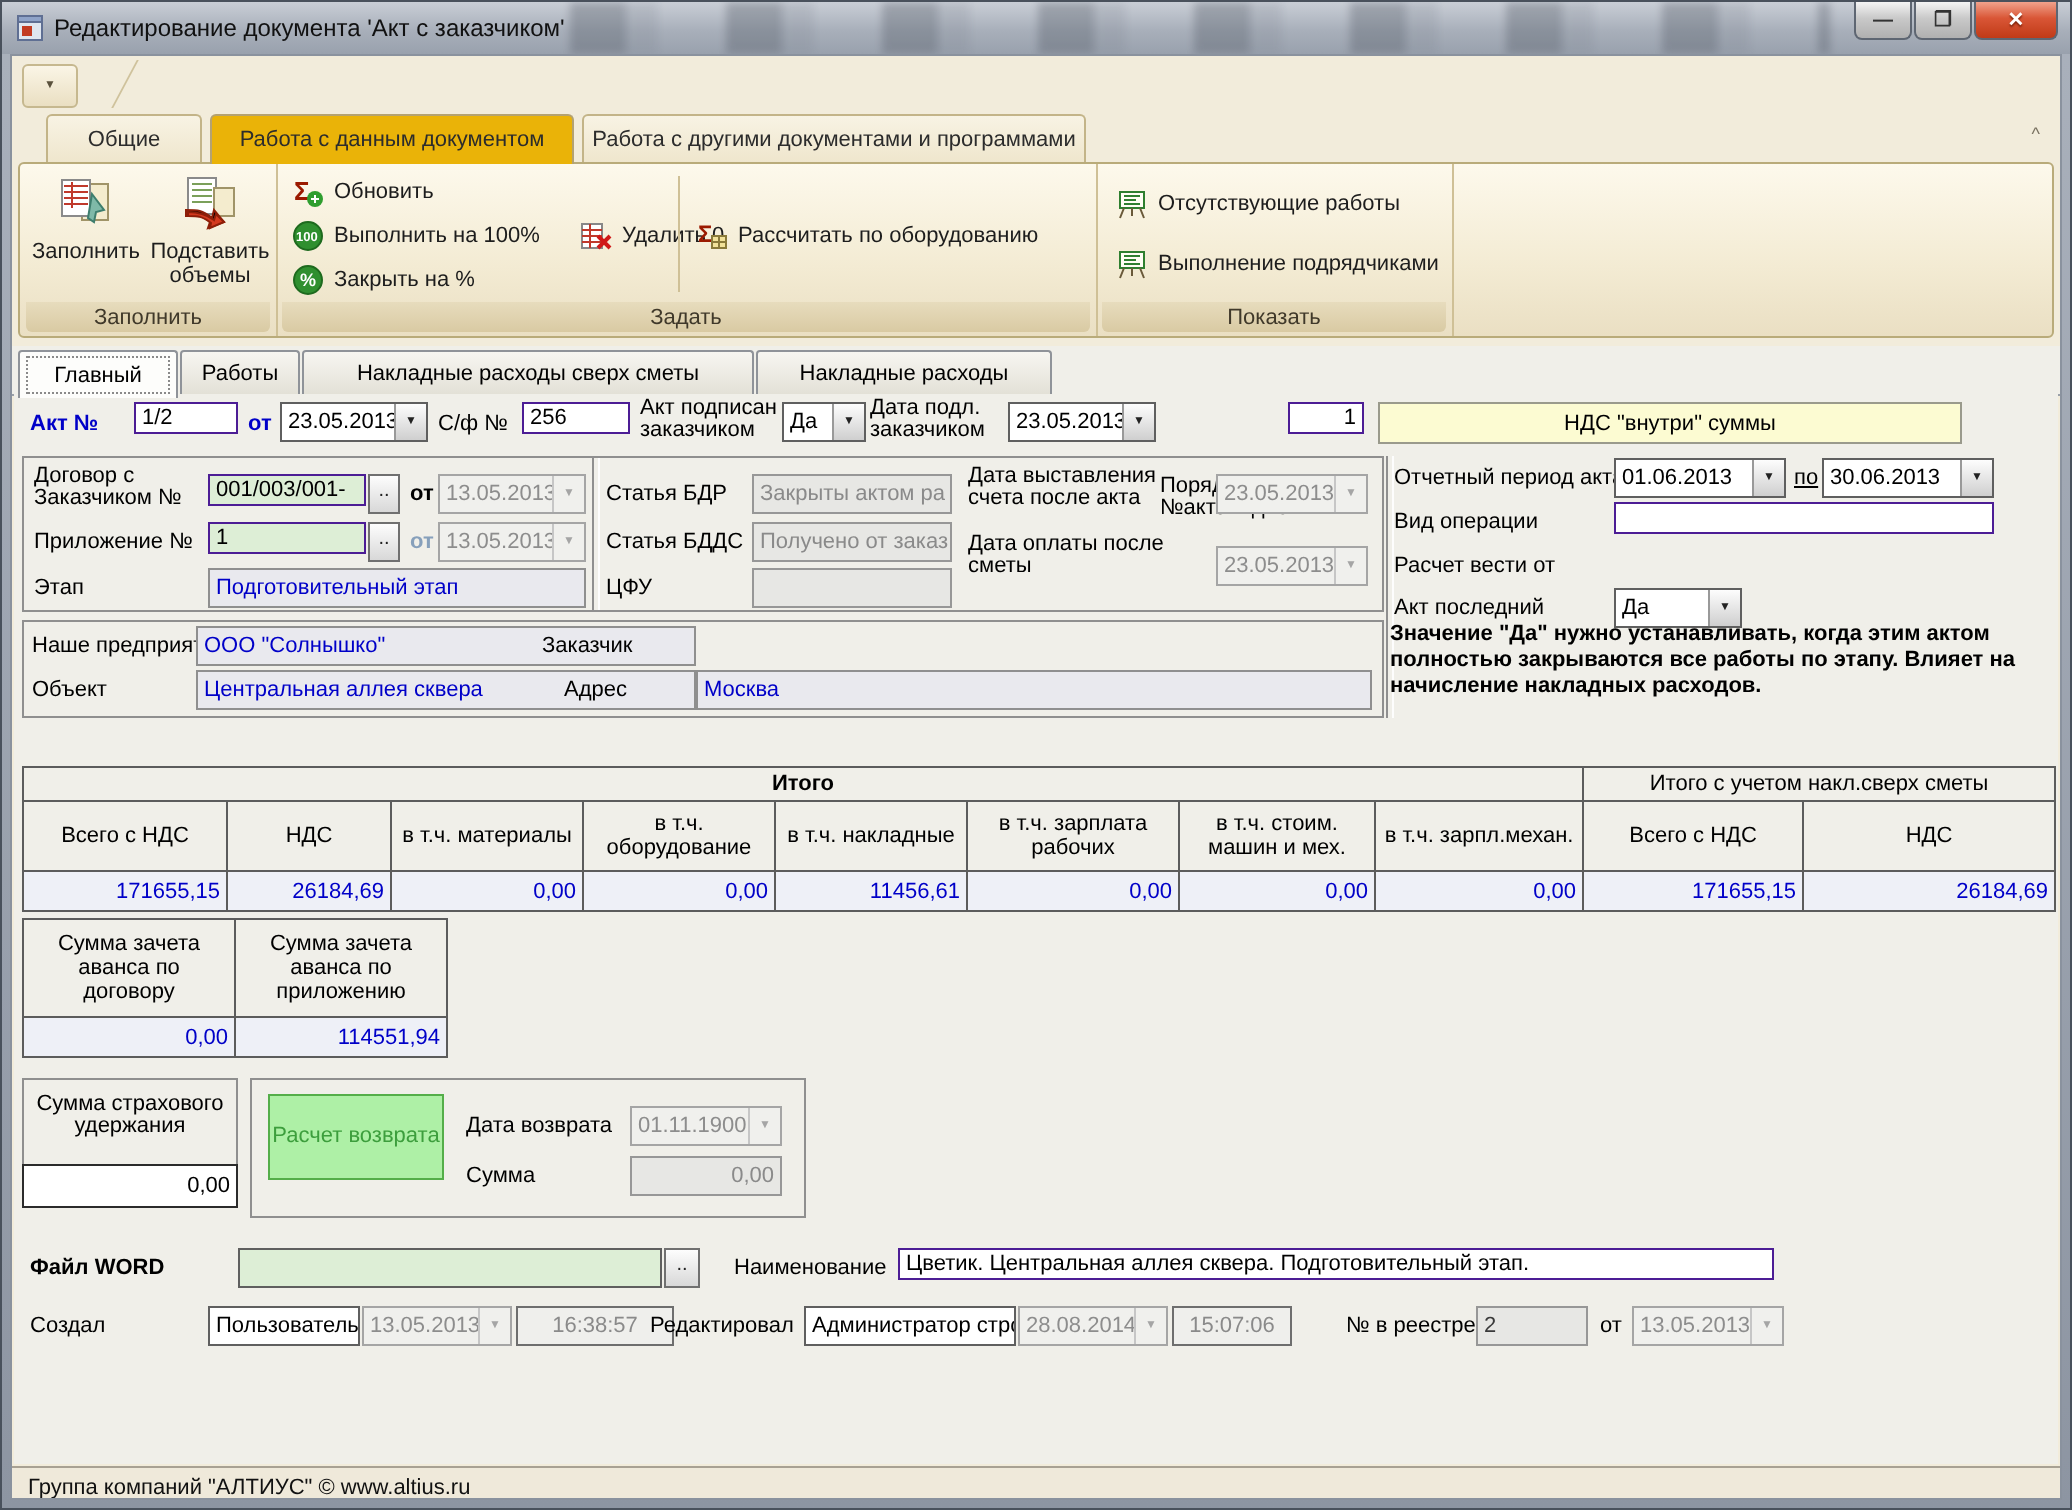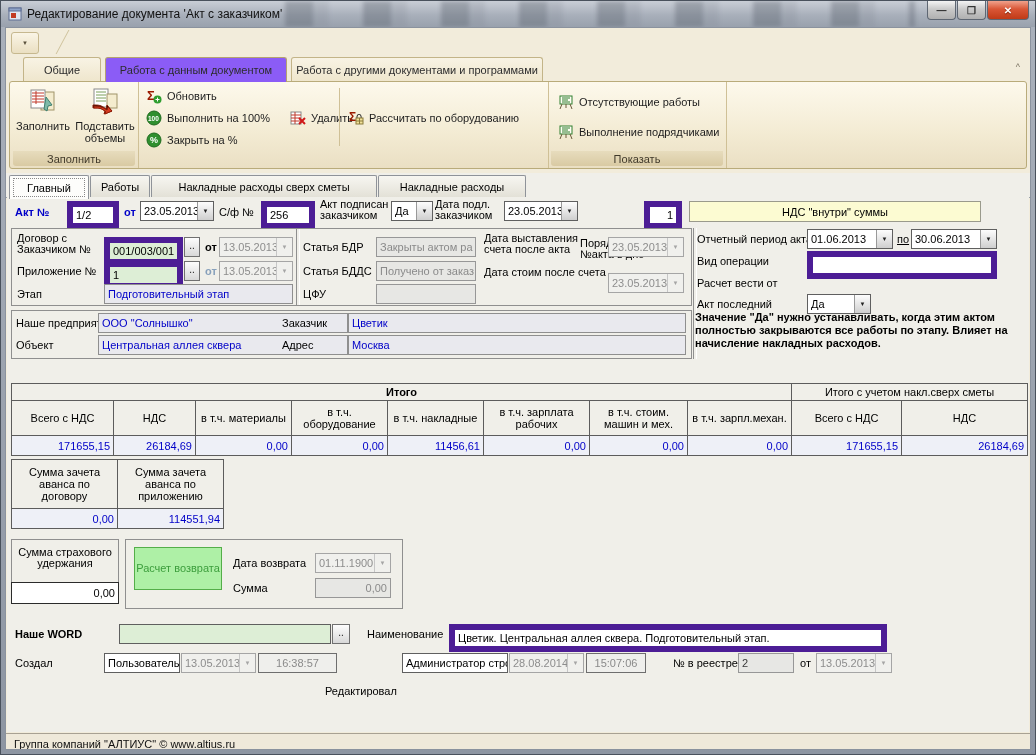--- a/index.html
+++ b/index.html
@@ -13,42 +13,42 @@
   .winbtns{position:absolute;right:6px;top:0;display:flex;gap:1px;}
   .wbtn{width:29px;height:19px;border:1px solid #5e6672;border-top:none;border-radius:0 0 4px 4px;background:linear-gradient(#f4f4f4,#c9c9c9 45%,#b0b0b0);display:flex;align-items:center;justify-content:center;font-size:10px;font-weight:bold;color:#333;box-sizing:border-box;}
   .wbtn.close{width:42px;background:linear-gradient(#f0a28c,#d95636 45%,#c03a17);color:#fff;text-shadow:0 1px 1px #7a2008;}
   
   .client{position:absolute;left:4px;top:26px;right:4px;bottom:4px;background:#f2ecdb;border:1px solid #8a929e;overflow:hidden;}
   
   .qat{position:absolute;left:5px;top:4px;width:26px;height:20px;border:1px solid #c6b88f;border-radius:3px;background:linear-gradient(#faf5e6,#eadfc2);display:flex;align-items:center;justify-content:center;font-size:6px;color:#5a513c;}
   .qat-tail{position:absolute;left:34px;top:2px;width:22px;height:24px;border-right:1px solid #cfc29c;transform:skewX(-28deg);}
   
   .rtab{position:absolute;top:29px;height:24px;box-sizing:border-box;border:1px solid #c3b488;border-bottom:none;border-radius:3px 3px 0 0;background:linear-gradient(#f8f3e4,#efe6cd);display:flex;align-items:center;justify-content:center;font-size:11px;color:#2c2c2c;}
-  .rtab.active{background:#8b5cf6;border-color:#b4a271;z-index:3;height:25px;}
+  .rtab.active{background:#eab308;border-color:#b4a271;z-index:3;height:25px;}
   .ribbon-caret{position:absolute;right:10px;top:34px;font-size:9px;color:#7a7messages261;color:#7a7261;}
   
   .rpanel{position:absolute;left:3px;top:53px;width:1018px;height:88px;box-sizing:border-box;border:1px solid #b9ab7a;border-radius:3px;background:linear-gradient(#fdf9ec,#f3ebd3 60%,#eadfc3);z-index:2;}
   .rgroup{position:absolute;top:0;height:86px;border-right:1px solid #cfc096;}
   .rcaption{position:absolute;left:3px;right:3px;bottom:2px;height:15px;border-radius:0 0 3px 3px;background:linear-gradient(#e7dcbd,#d9caa3);display:flex;align-items:center;justify-content:center;font-size:11px;color:#40392a;}
   .rbtn-lg{position:absolute;top:3px;width:62px;height:64px;display:flex;flex-direction:column;align-items:center;font-size:11px;line-height:12px;text-align:center;color:#1d1d1d;cursor:default;}
   .rbtn-lg svg{margin:2px 0 3px 0;}
   .rbtn-sm{position:absolute;display:flex;align-items:center;gap:5px;font-size:11px;color:#1d1d1d;height:20px;white-space:nowrap;cursor:default;}
   .rsep{position:absolute;top:6px;height:58px;border-left:1px solid #cfc096;}
   
   .dtabs-strip{position:absolute;left:0;top:145px;width:1026px;height:24px;background:#f0efe9;border-bottom:1px solid #9aa0a8;}
   .dtab{position:absolute;top:147px;height:22px;box-sizing:border-box;border:1px solid #8f9399;border-bottom:none;border-radius:2px 2px 0 0;background:linear-gradient(#f7f6f1,#e3e1d7);display:flex;align-items:center;justify-content:center;font-size:11px;z-index:3;}
   .dtab.active{background:#fdfdfb;height:24px;z-index:4;}
   .dtab.active .foc{position:absolute;inset:2px 3px;border:1px dotted #8a8a8a;}
   
   .form{position:absolute;left:1px;top:169px;width:1022px;height:535px;background:#f0efe9;}
   .lbl{position:absolute;font-size:11px;line-height:12px;color:#000;white-space:nowrap;}
   .lbl.w{white-space:normal;line-height:11px;}
   .lbl.blue{color:#0000c8;font-weight:bold;}
   .lbl.dim{color:#87a0bb;font-weight:bold;}
-  .inp{position:absolute;height:28px;box-sizing:border-box;border:6px solid #4c1d95;background:#fff;font-size:11px;font-family:inherit;padding:1px 3px;margin:0;}
+  .inp{position:absolute;height:16px;box-sizing:border-box;border:1px solid #4c1d95;background:#fff;font-size:11px;font-family:inherit;padding:1px 3px;margin:0;}
   .inp.green{background:#ddeed6;}
   .inp.right{text-align:right;}
   .fld{position:absolute;height:20px;box-sizing:border-box;border:1px solid #5f5f5f;background:#fff;font-size:11px;padding:0 3px;display:flex;align-items:center;overflow:hidden;white-space:nowrap;}
   .fld.green{background:#ddeed6;}
   .fld.info{background:#e9e9ee;border-color:#8f8f8f;color:#0000c8;}
   .fld.dis{background:#e7e7e4;border-color:#979797;color:#8a8a8a;}
   .fld.timebox{background:#efefec;border:1px solid #6e6e6e;color:#8a8a8a;justify-content:center;}
   .fld.right{justify-content:flex-end;}
   .combo{position:absolute;height:20px;box-sizing:border-box;border:1px solid #5f5f5f;background:#fff;font-size:11px;display:flex;align-items:stretch;overflow:hidden;}
   .combo .ct{flex:1;padding:0 3px;display:flex;align-items:center;white-space:nowrap;overflow:hidden;}
@@ -165,20 +165,21 @@
         </div>
         <div class="rsep" style="left:201px;"></div>
         <div class="rbtn-sm" style="left:210px;top:26px;">
           <svg width="16" height="16" viewBox="0 0 16 16">
             <text x="1" y="11" font-size="12" font-weight="bold" fill="#9b1a00">Σ</text>
             <rect x="8" y="8" width="7" height="6" fill="#f2e29a" stroke="#8a7a3a"></rect>
             <path d="M8 11h7M11.5 8v6" stroke="#8a7a3a"></path>
           </svg>
           <span>Рассчитать по оборудованию</span>
         </div>
+        <div class="rcaption">Задать</div>
       </div>
 
       <div class="rgroup" style="left:538px;width:178px;">
         <div class="rbtn-sm" style="left:10px;top:10px;">
           <svg width="16" height="16" viewBox="0 0 16 16">
             <rect x="2" y="2" width="12" height="8" fill="#fffef4" stroke="#2f7f2f"></rect>
             <path d="M4 4h8M4 6h6M4 8h8" stroke="#2f7f2f" stroke-width="1"></path>
             <path d="M4 10l-2 5M12 10l2 5M8 10v4" stroke="#6a5a3a"></path>
           </svg>
           <span>Отсутствующие работы</span>
@@ -260,21 +261,21 @@
       <div class="lbl" style="left:296px;top:68px;">Статья БДДС</div>
       <div class="fld dis" style="left:369px;top:64px;width:100px;">Получено от заказ</div>
       <div class="lbl" style="left:296px;top:91px;">ЦФУ</div>
       <div class="fld dis" style="left:369px;top:87px;width:100px;"></div>
 
       <div class="lbl w" style="left:477px;top:36px;width:124px;">Дата выставления счета после акта</div>
       <div class="combo dis" style="left:601px;top:40px;width:76px;">
           <span class="ct">23.05.2013</span>
           <span class="ca">▼</span>
         </div>
-      <div class="lbl w" style="left:477px;top:70px;width:124px;">Дата стоим после счета</div>
+      <div class="lbl w" style="left:477px;top:70px;width:124px;">Дата оплаты после сметы</div>
       <div class="combo dis" style="left:601px;top:76px;width:76px;">
           <span class="ct">23.05.2013</span>
           <span class="ca">▼</span>
         </div>
 
       <div class="lbl" style="left:690px;top:36px;">Отчетный период акта</div>
       <div class="combo" style="left:800px;top:32px;width:86px;">
           <span class="ct">01.06.2013</span>
           <span class="ca">▼</span>
         </div>
@@ -293,22 +294,21 @@
       <div class="combo" style="left:800px;top:97px;width:64px;">
           <span class="ct">Да</span>
           <span class="ca">▼</span>
         </div>
 
       <div class="gbox" style="left:4px;top:113px;width:681px;height:49px;"></div>
       <div class="lbl" style="left:9px;top:120px;">Наше предприятие</div>
       <div class="fld info" style="left:91px;top:116px;width:250px;">ООО "Солнышко"</div>
       <div class="lbl" style="left:9px;top:142px;">Объект</div>
       <div class="fld info" style="left:91px;top:138px;width:250px;">Центральная аллея сквера</div>
-      <div class="lbl" style="left:275px;top:120px;">Заказчик</div>
-      <div class="fld info" style="left:341px;top:116px;width:338px;">Цветик</div>
+      <div class="lbl" style="left:264px;top:120px;">Заказчик</div>
       <div class="lbl" style="left:275px;top:142px;">Адрес</div>
       <div class="fld info" style="left:341px;top:138px;width:338px;">Москва</div>
 
       <div class="note" style="left:688px;top:114px;width:326px;">Значение "Да" нужно устанавливать, когда этим актом полностью закрываются все работы по этапу. Влияет на начисление накладных расходов.</div>
 
       <table class="tbl" style="left:4px;top:186px;width:1016px;">
         <colgroup>
             <col style="width:102px">
             <col style="width:82px">
             <col style="width:96px">
@@ -376,35 +376,35 @@
       <div class="gbox" style="left:118px;top:342px;width:278px;height:70px;"></div>
       <div class="calc-btn" style="left:127px;top:350px;width:88px;height:43px;">Расчет возврата</div>
       <div class="lbl" style="left:226px;top:360px;">Дата возврата</div>
       <div class="combo dis" style="left:308px;top:356px;width:76px;">
           <span class="ct">01.11.1900</span>
           <span class="ca">▼</span>
         </div>
       <div class="lbl" style="left:226px;top:385px;">Сумма</div>
       <div class="fld dis right" style="left:308px;top:381px;width:76px;">0,00</div>
 
-      <div class="lbl" style="left:8px;top:431px;font-weight:bold;">Наше WORD</div>
+      <div class="lbl" style="left:8px;top:431px;font-weight:bold;">Файл WORD</div>
       <div class="fld green" style="left:112px;top:427px;width:212px;"></div>
       <div class="dots" style="left:325px;top:427px;width:18px;">..</div>
       <div class="lbl" style="left:360px;top:431px;">Наименование</div>
       <input class="inp" style="left: 442px; top: 427px; width: 438px;" value="Цветик. Центральная аллея сквера. Подготовительный этап.">
 
       <div class="lbl" style="left:8px;top:460px;">Создал</div>
       <div class="fld" style="left:97px;top:456px;width:76px;">Пользователь с</div>
       <div class="combo dis" style="left:174px;top:456px;width:75px;">
           <span class="ct">13.05.2013</span>
           <span class="ca">▼</span>
         </div>
       <div class="fld timebox" style="left:251px;top:456px;width:79px;">16:38:57</div>
 
-      <div class="lbl" style="left:318px;top:460px;margin-top:28px;">Редактировал</div>
+      <div class="lbl" style="left:318px;top:460px;">Редактировал</div>
       <div class="fld" style="left:395px;top:456px;width:106px;">Администратор строи</div>
       <div class="combo dis" style="left:502px;top:456px;width:75px;">
           <span class="ct">28.08.2014</span>
           <span class="ca">▼</span>
         </div>
       <div class="fld timebox" style="left:579px;top:456px;width:60px;">15:07:06</div>
 
       <div class="lbl" style="left:666px;top:460px;">№ в реестре</div>
       <div class="fld dis" style="left:731px;top:456px;width:56px;color:#3a3a3a;">2</div>
       <div class="lbl" style="left:793px;top:460px;">от</div>

